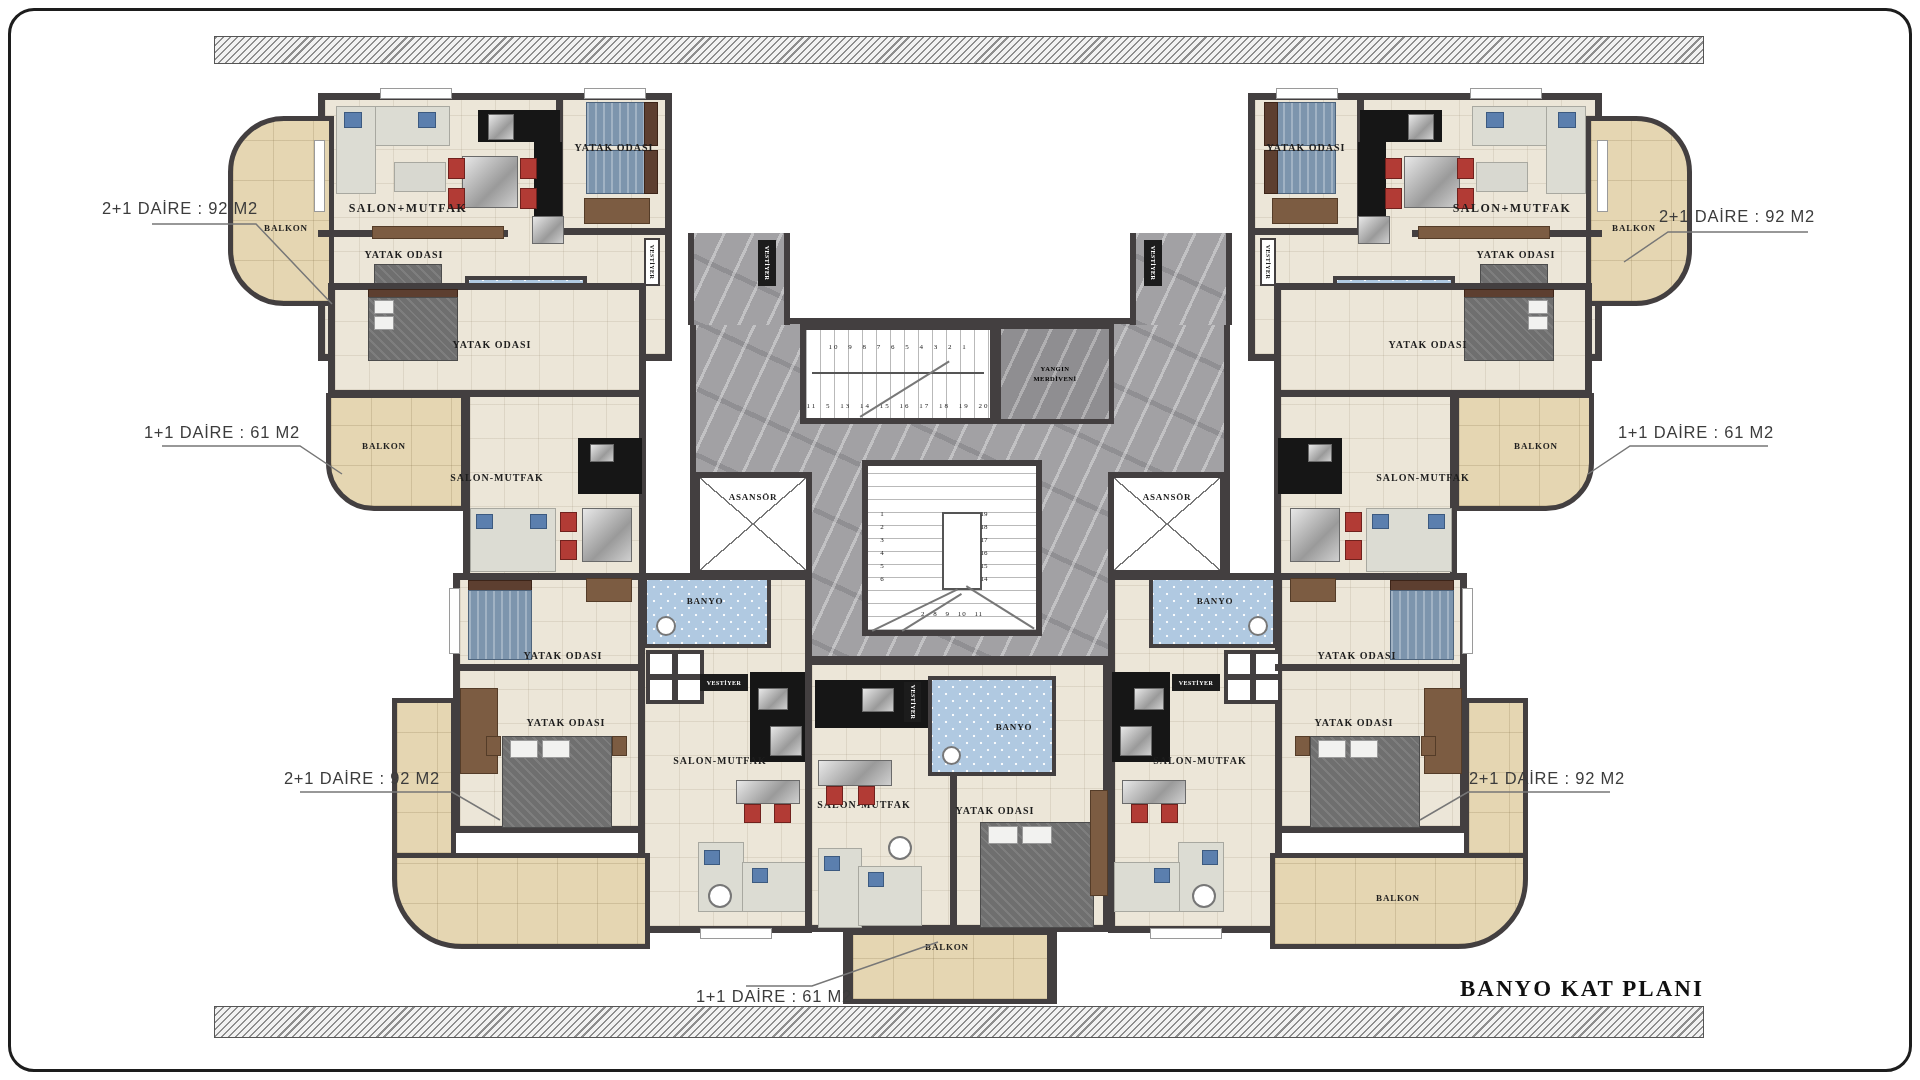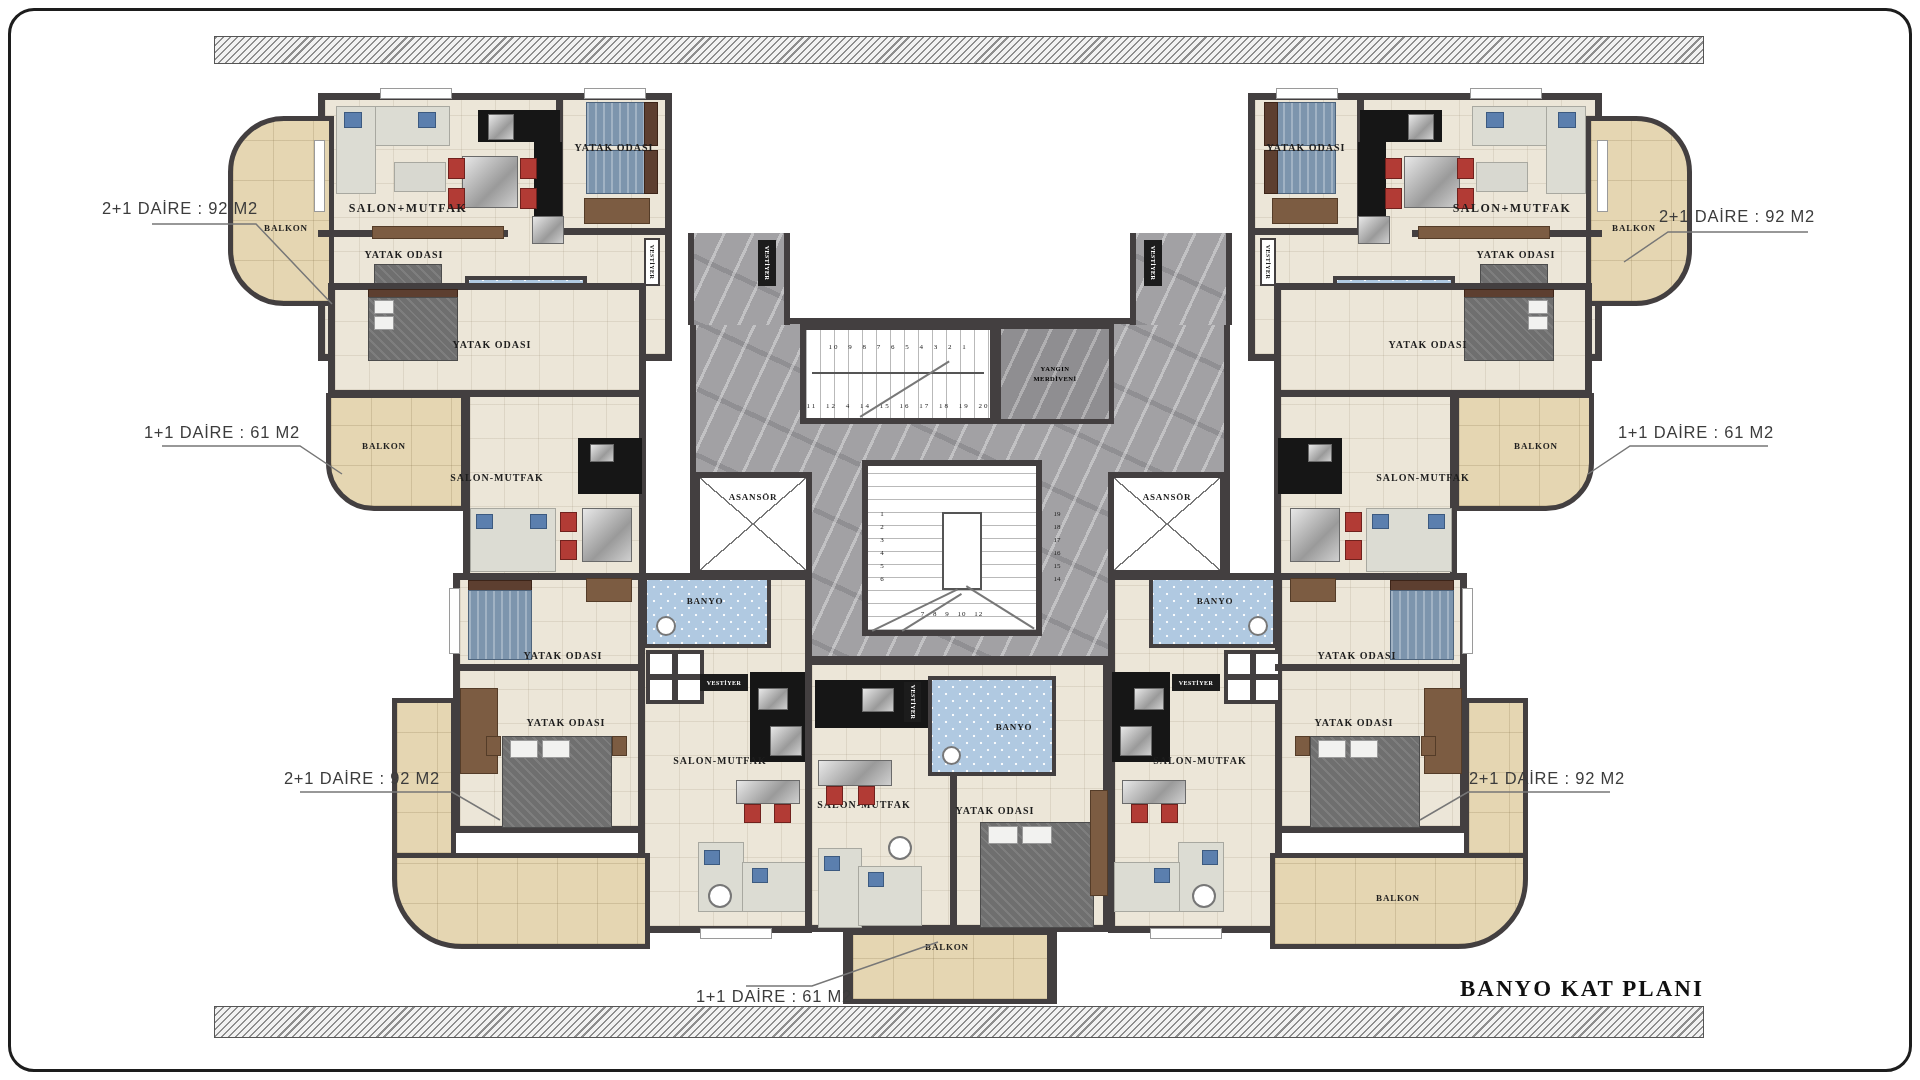--- a/index.html
+++ b/index.html
@@ -78,47 +78,47 @@
   <div class="hatch" style="left:214px;top:1006px;width:1488px;height:30px;"></div>
 
   <div class="marble" style="left:690px;top:318px;width:540px;height:344px;border:6px solid #433f40;"></div>
   <div class="marble" style="left:688px;top:233px;width:102px;height:92px;border-left:6px solid #433f40;border-right:6px solid #433f40;"></div>
   <div class="marble" style="left:1130px;top:233px;width:102px;height:92px;border-left:6px solid #433f40;border-right:6px solid #433f40;"></div>
 
   <div class="whiteroom" style="left:800px;top:324px;width:196px;height:100px;
        background-image:repeating-linear-gradient(90deg,#b9b9b9 0 1px,transparent 1px 14px);"></div>
   <div class="strow" style="left:898px;top:347px;">10 9 8 7 6 5 4 3 2 1</div>
   <div class="wall" style="left:812px;top:372px;width:172px;height:2px;background:#555;"></div>
-  <div class="strow" style="left:898px;top:406px;">11 12 4 14 15 16 17 18 19 20</div>
+  <div class="strow" style="left:898px;top:406px;">11 5 13 14 15 16 17 18 19 20</div>
   <div class="fan" style="left:860px;top:416px;width:105px;transform:rotate(-32deg);"></div>
 
   <div class="marble2" style="left:996px;top:324px;width:118px;height:100px;border:5px solid #433f40;"></div>
   <div class="htx" style="left:1055px;top:374px;font-size:6.5px;width:50px;white-space:normal;text-align:center;line-height:1.6;">YANGIN MERDİVENİ</div>
 
   <div class="whiteroom elevx" style="left:694px;top:472px;width:118px;height:104px;"></div>
   <div class="lab s9" style="left:753px;top:497px;">ASANSÖR</div>
   <div class="whiteroom elevx" style="left:1108px;top:472px;width:118px;height:104px;"></div>
   <div class="lab s9" style="left:1167px;top:497px;">ASANSÖR</div>
 
   <div class="whiteroom" style="left:862px;top:460px;width:180px;height:176px;
        background-image:repeating-linear-gradient(0deg,#b9b9b9 0 1px,transparent 1px 13px);"></div>
   <div class="abs" style="left:942px;top:512px;width:40px;height:78px;background:#fff;border:2px solid #555;"></div>
   <div class="stnum" style="left:882px;top:508px;">1
 2
 3
 4
 5
 6</div>
-  <div class="stnum" style="left:1057px;top:508px;">19
+  <div class="stnum" style="left:984px;top:508px;">19
 18
 17
 16
 15
 14</div>
-  <div class="strow" style="left:952px;top:614px;letter-spacing:1px;">7   8   9   10   12</div>
+  <div class="strow" style="left:952px;top:614px;letter-spacing:1px;">2   8   9   10   11</div>
   <div class="fan" style="left:872px;top:630px;width:95px;transform:rotate(-26deg);"></div>
   <div class="fan" style="left:902px;top:630px;width:70px;transform:rotate(-32deg);"></div>
   <div class="fan" style="left:1034px;top:628px;width:80px;transform:rotate(-148deg);"></div>
 
   <div class="cream" style="left:318px;top:93px;width:354px;height:268px;"></div>
   <div class="tan" style="left:228px;top:116px;width:106px;height:190px;border-radius:56px 0 0 56px;"></div>
   <div class="lab s9" style="left:286px;top:228px;">BALKON</div>
   <div class="wall" style="left:556px;top:93px;width:7px;height:142px;"></div>
   <div class="wall" style="left:556px;top:228px;width:116px;height:7px;"></div>
   <div class="wall" style="left:318px;top:230px;width:190px;height:7px;"></div>

